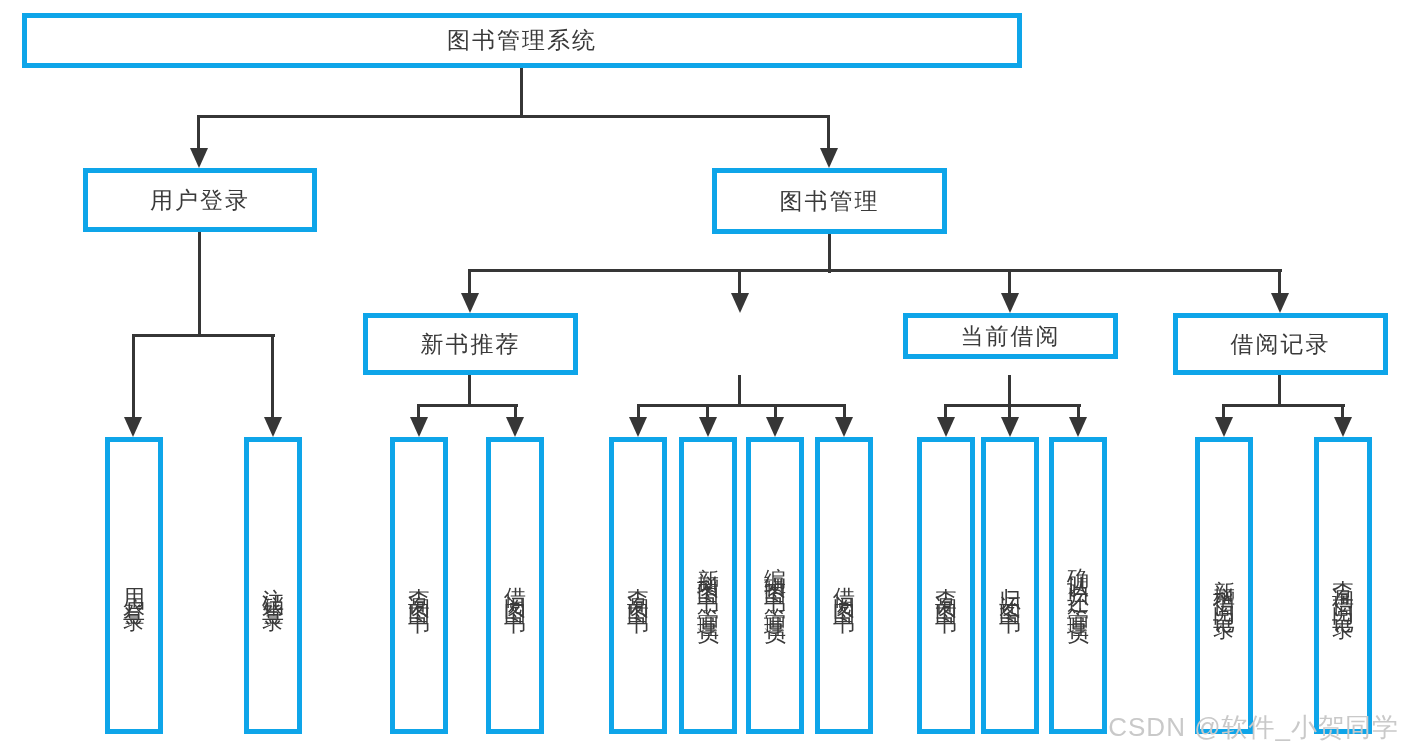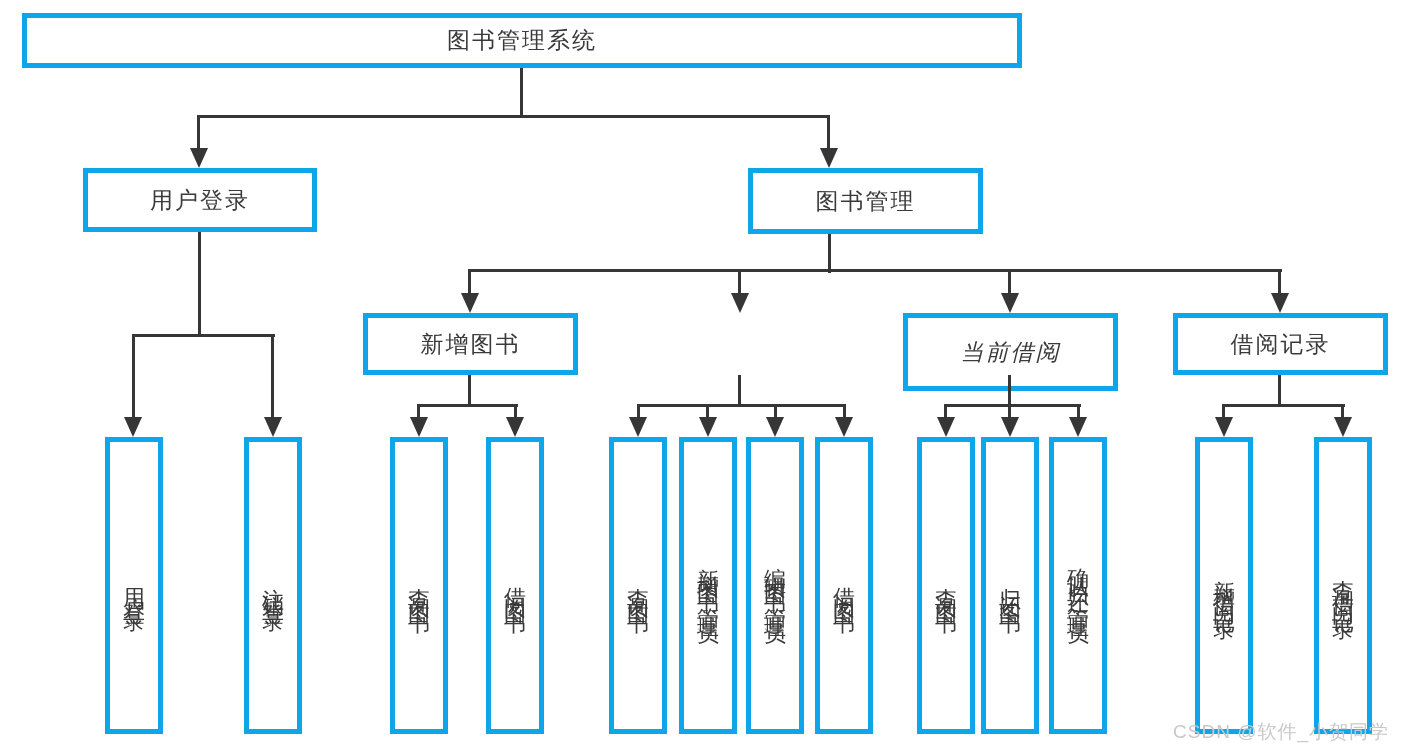--- a/index.html
+++ b/index.html
@@ -40,23 +40,23 @@
   .arr {
     position: absolute;
     width: 0;
     height: 0;
     border-left: 9px solid transparent;
     border-right: 9px solid transparent;
     border-top: 20px solid #363636;
   }
   .watermark {
     position: absolute;
-    right: 16px;
+    right: 6px;
     bottom: 2px;
-    font-size: 19px;
+    font-size: 26px;
     color: #c9c9c9;
     letter-spacing: 1px;
     z-index: 10;
     white-space: nowrap;
   }
 </style>
 </head>
 <body>
 
 <div class="canvas">
@@ -64,42 +64,42 @@
   <div class="box hbox" style="left:22px; top:13px; width:1000px; height:55px;">图书管理系统</div>
 
   <div class="line" style="left:520px; top:68px; width:3px; height:49px;"></div>
   <div class="line" style="left:197px; top:115px; width:633px; height:3px;"></div>
   <div class="line" style="left:197px; top:117px; width:3px; height:35px;"></div>
   <div class="arr" style="left:190px; top:148px;"></div>
   <div class="line" style="left:827px; top:117px; width:3px; height:35px;"></div>
   <div class="arr" style="left:820px; top:148px;"></div>
 
   <div class="box hbox" style="left:83px; top:168px; width:234px; height:64px;">用户登录</div>
-  <div class="box hbox" style="left:748px; top:168px; width:235px; height:66px;">图书管理</div>
+  <div class="box hbox" style="left:712px; top:168px; width:235px; height:66px;">图书管理</div>
 
   <div class="line" style="left:198px; top:232px; width:3px; height:104px;"></div>
   <div class="line" style="left:132px; top:334px; width:143px; height:3px;"></div>
   <div class="line" style="left:132px; top:336px; width:3px; height:84px;"></div>
   <div class="arr" style="left:124px; top:417px;"></div>
   <div class="line" style="left:271px; top:336px; width:3px; height:84px;"></div>
   <div class="arr" style="left:264px; top:417px;"></div>
 
   <div class="line" style="left:828px; top:234px; width:3px; height:39px;"></div>
   <div class="line" style="left:468px; top:269px; width:814px; height:3px;"></div>
   <div class="line" style="left:468px; top:271px; width:3px; height:26px;"></div>
   <div class="arr" style="left:461px; top:293px;"></div>
   <div class="line" style="left:738px; top:271px; width:3px; height:26px;"></div>
   <div class="arr" style="left:731px; top:293px;"></div>
   <div class="line" style="left:1008px; top:271px; width:3px; height:26px;"></div>
   <div class="arr" style="left:1001px; top:293px;"></div>
   <div class="line" style="left:1278px; top:271px; width:3px; height:26px;"></div>
   <div class="arr" style="left:1271px; top:293px;"></div>
 
-  <div class="box hbox" style="left:363px; top:313px; width:215px; height:62px;">新增图书</div>
-  <div class="box hbox" style="left:903px; top:313px; width:215px; height:78px;font-style:italic;">当前借阅</div>
+  <div class="box hbox" style="left:363px; top:313px; width:215px; height:62px;">新书推荐</div>
+  <div class="box hbox" style="left:903px; top:313px; width:215px; height:46px;">当前借阅</div>
   <div class="box hbox" style="left:1173px; top:313px; width:215px; height:62px;">借阅记录</div>
 
   <div class="line" style="left:468px; top:375px; width:3px; height:31px;"></div>
   <div class="line" style="left:417px; top:404px; width:101px; height:3px;"></div>
   <div class="line" style="left:417px; top:406px; width:3px; height:13px;"></div>
   <div class="arr" style="left:410px; top:417px;"></div>
   <div class="line" style="left:514px; top:406px; width:3px; height:13px;"></div>
   <div class="arr" style="left:506px; top:417px;"></div>
 
   <div class="line" style="left:738px; top:375px; width:3px; height:31px;"></div>

